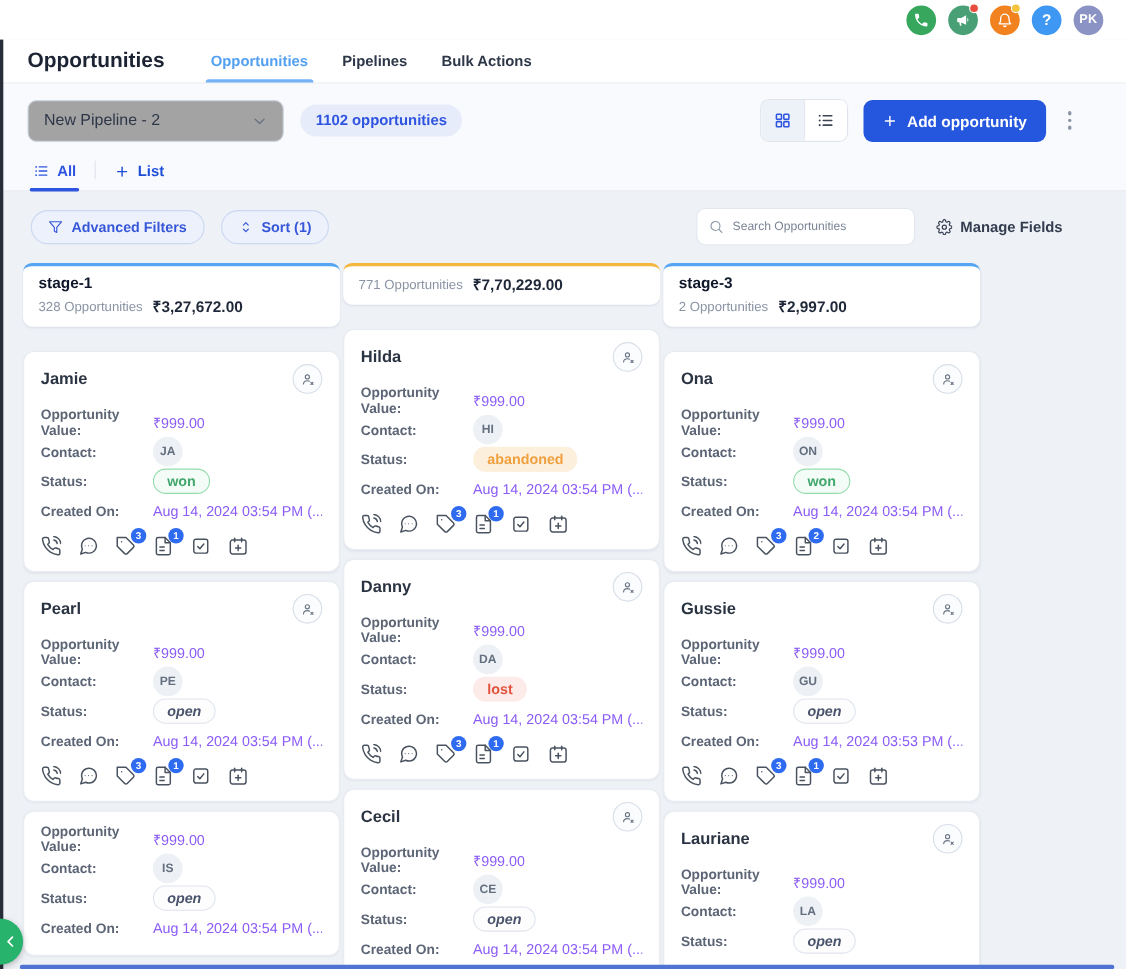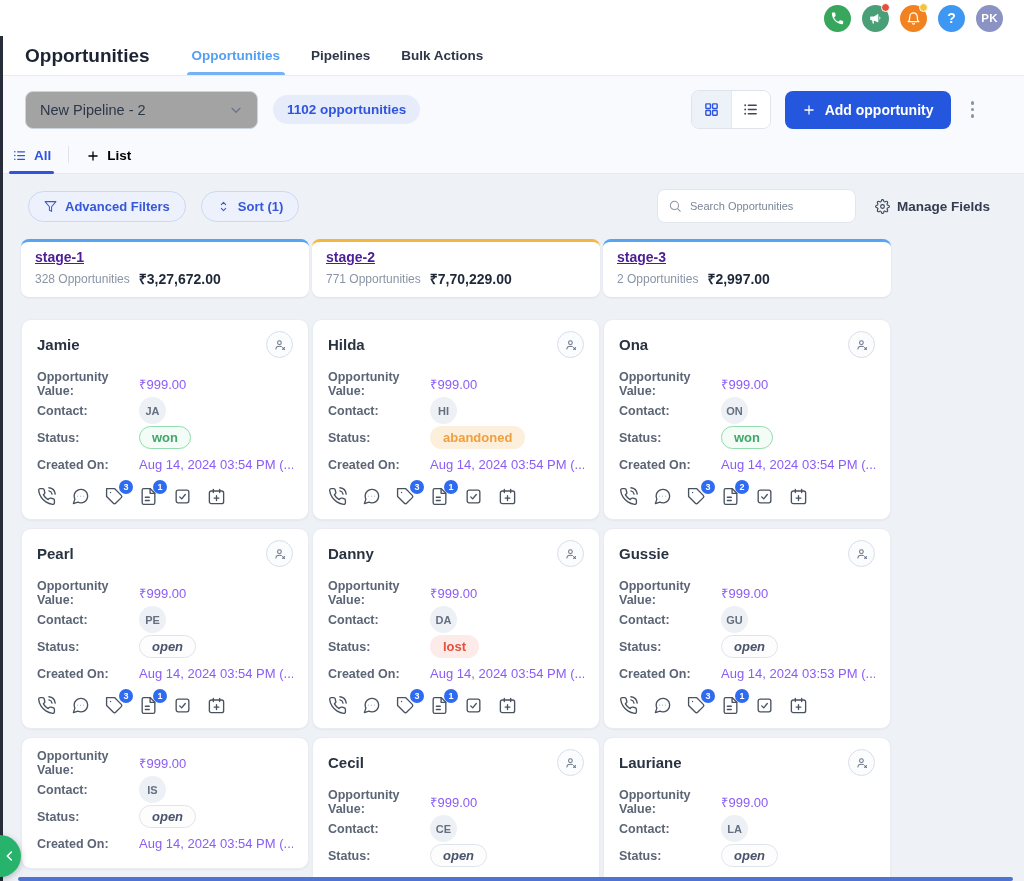--- a/index.html
+++ b/index.html
@@ -40,43 +40,43 @@
   .toolbar-right { margin-left:auto; display:flex; align-items:center; gap:14px; }
   .view-toggle { display:flex; border:1px solid #dfe4ec; border-radius:8px; overflow:hidden; background:#fff; }
   .vt-btn { width:39px; height:37px; display:flex; align-items:center; justify-content:center; color:#3c4656; cursor:pointer; background:#fff; border:none; }
   .vt-btn + .vt-btn { border-left:1px solid #e4e8ef; }
   .vt-btn.active { background:#edf1f8; color:#2f54e0; }
   .add-btn { height:38px; background:#2556de; color:#fff; font-size:14px; font-weight:600; border:none; border-radius:8px;
     padding:0 17px; display:flex; align-items:center; gap:9px; cursor:pointer; }
   .kebab { display:flex; flex-direction:column; gap:3px; padding:6px; cursor:pointer; }
   .kebab i { width:3.5px; height:3.5px; border-radius:50%; background:#8a94a6; }
 
-  .list-tabs { display:flex; align-items:flex-end; padding-left:9px; height:36px; }
+  .list-tabs { display:flex; align-items:flex-end; padding-left:27px; height:36px; }
   .ltab { display:flex; align-items:center; gap:7px; font-size:13.5px; font-weight:600; padding:0 3px 10px; position:relative; cursor:pointer; }
   .ltab.active { color:#2f54e0; }
   .ltab.active::after { content:''; position:absolute; left:0; right:0; bottom:-1px; height:3px; background:#2f54e0; border-radius:3px; }
-  .ltab.inactive { color:#000000;align-items:flex-end; }
+  .ltab.inactive { color:#1d4ed8;align-items:flex-end; }
   .ltab-sep { width:1px; height:17px; background:#dfe3ea; margin:0 14px 10px; }
 
   
-  .filters-row { display:flex; align-items:center; padding:15px 34px 10px 28px; }
+  .filters-row { display:flex; align-items:center; padding:15px 58px 10px 28px; }
   .pill-btn { display:flex; align-items:center; gap:8px; background:#edf1fc; border:1px solid #ccd8f2; color:#3657d8;
     font-size:13px; font-weight:600; border-radius:17px; padding:7px 15px; margin-right:15px; cursor:pointer; }
   .search-box { margin-left:auto; width:199px; height:34px; background:#fff; border:1px solid #e2e7ee; border-radius:8px;
     display:flex; align-items:center; padding:0 10px; gap:8px; color:#8c96a6; }
   .search-box input { border:none; outline:none; background:transparent; width:100%; font-size:11px; color:#2d3748; font-family:"Liberation Sans", sans-serif; }
   .search-box input::placeholder { color:#7b8596; }
   .manage-fields { display:flex; align-items:center; gap:7px; margin-left:19px; font-size:13.5px; font-weight:600; color:#333d4f; cursor:pointer; }
 
   
   .board { display:flex; gap:3px; padding:6px 0 0 21px; align-items:flex-start; }
   .column { width:288px; flex:0 0 288px; }
   .stage-head { background:#fff; border-radius:8px; border-top:3px solid #56a5f3; padding:7px 14px 9px;
     box-shadow:0 1px 2px rgba(22,33,62,.08); margin-bottom:22px; }
-  .stage-name { font-size:14px; font-weight:700; color:#4c1d95; margin-bottom:4px;text-decoration:underline; }
+  .stage-name { font-size:14px; font-weight:700; color:#0f172a; margin-bottom:4px; }
   .stage-sub { display:flex; align-items:center; gap:9px; }
   .stage-count { font-size:12px; color:#8a94a4; }
   .stage-total { font-size:14px; font-weight:700; color:#1f2838; }
 
   .card { background:#fff; border:1px solid #e9edf2; border-radius:10px; padding:11px 15px 11px; margin-bottom:8px;
     box-shadow:0 1px 2px rgba(22,33,62,.05); cursor:pointer; }
   .card-head { display:flex; justify-content:space-between; align-items:flex-start; margin-bottom:12px; }
   .card-name { font-size:15px; font-weight:700; color:#2a3342; padding-top:5px; }
   .card-avatar-btn { width:27px; height:27px; border-radius:50%; border:1px solid #d8dee8; background:#fbfcfd; color:#6b7687;
     display:flex; align-items:center; justify-content:center; cursor:pointer; }
@@ -500,21 +500,20 @@
       <span class="clbl">Created On:</span>
       <span class="cval">Aug 14, 2024 03:54 PM (...</span>
     </div>
 
   </div>
 </div>
   </div>
 
   <div class="column">
     <div class="stage-head" style="border-top-color: rgb(245, 182, 63);">
-      <div class="stage-name">stage-2</div>
       <div class="stage-sub">
         <span class="stage-count">771 Opportunities</span>
         <span class="stage-total">₹7,70,229.00</span>
       </div>
     </div>
     <div class="cards">
   <div class="card">
     <div class="card-head">
       <div class="card-name">Hilda</div>
       <button class="card-avatar-btn">

